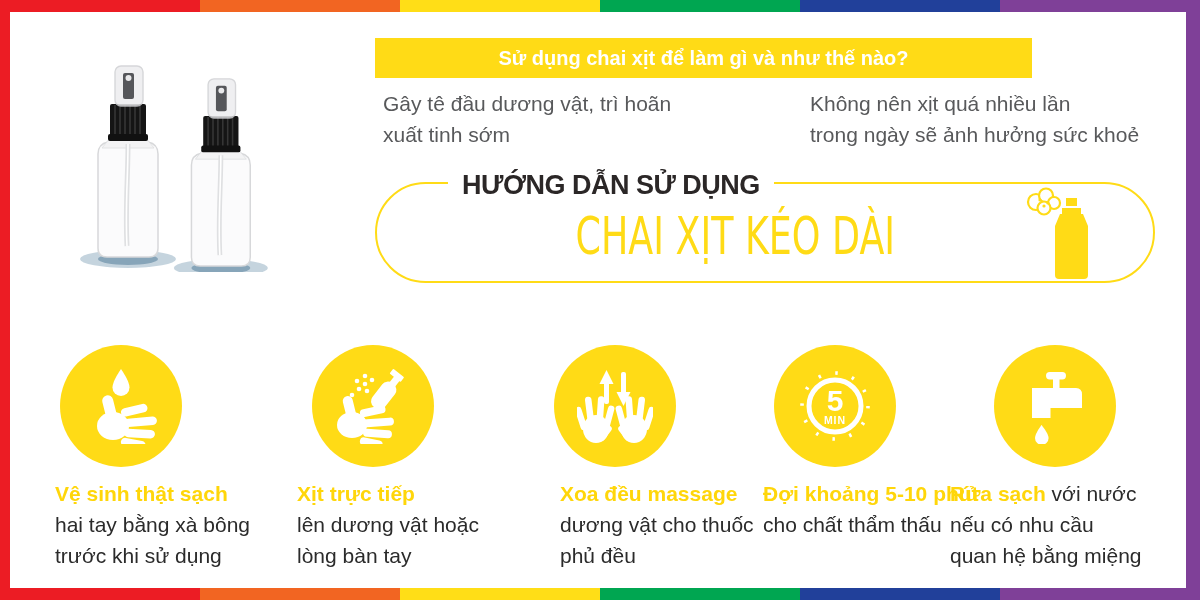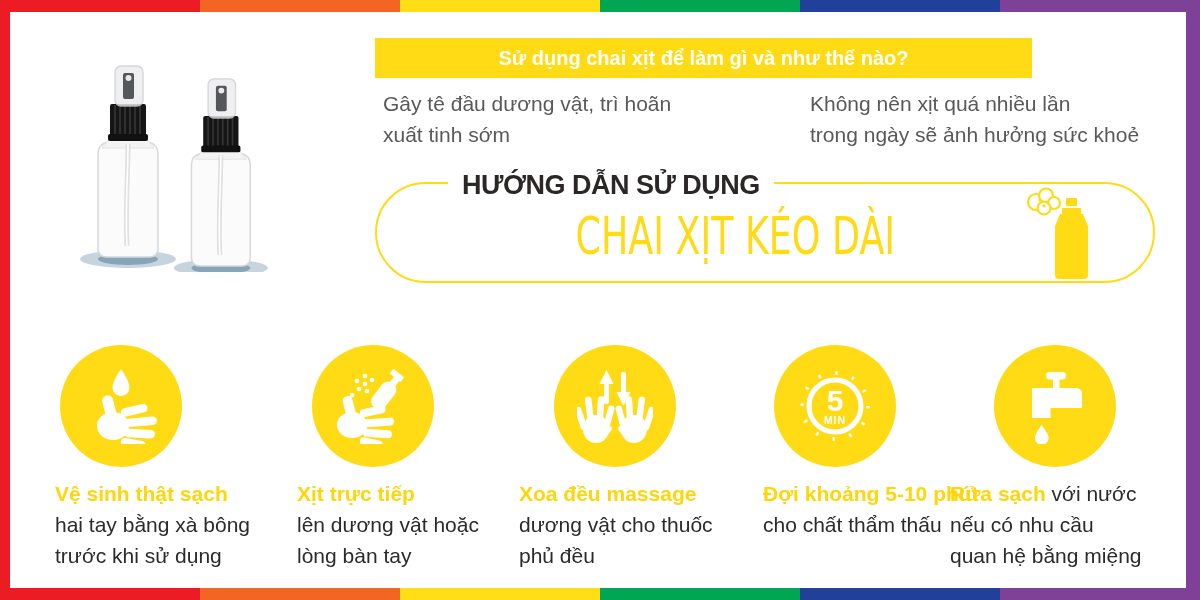--- a/index.html
+++ b/index.html
@@ -55,21 +55,21 @@
   .bigtitle span{display:inline-block;transform:scaleX(0.70);transform-origin:center;}
   .spraycan{position:absolute;left:1022px;top:186px;}
 
   
   .step-circle{
     position:absolute;top:345px;width:122px;height:122px;border-radius:50%;
     background:#FFDB16;display:flex;align-items:center;justify-content:center;
   }
   .c1{left:60px;}.c2{left:312px;}.c3{left:554px;}.c4{left:774px;}.c5{left:994px;}
   .caption{position:absolute;top:478px;font-size:21px;line-height:31px;color:#2B2B2B;white-space:nowrap;}
-  .t1{left:55px;}.t2{left:297px;}.t3{left:519px;}.t4{left:757px;margin-left:6px;}
+  .t1{left:55px;}.t2{left:297px;}.t3{left:560px;}.t4{left:757px;margin-left:6px;}
   .t5{left:950px;width:215px;text-align:left;white-space:normal;}
   .cap-hl{color:#FFD60A;font-weight:bold;}
 </style>
 </head>
 <body>
 
 <div class="poster">
 
   <div class="stripe top">
     <span class="seg-red"></span>

